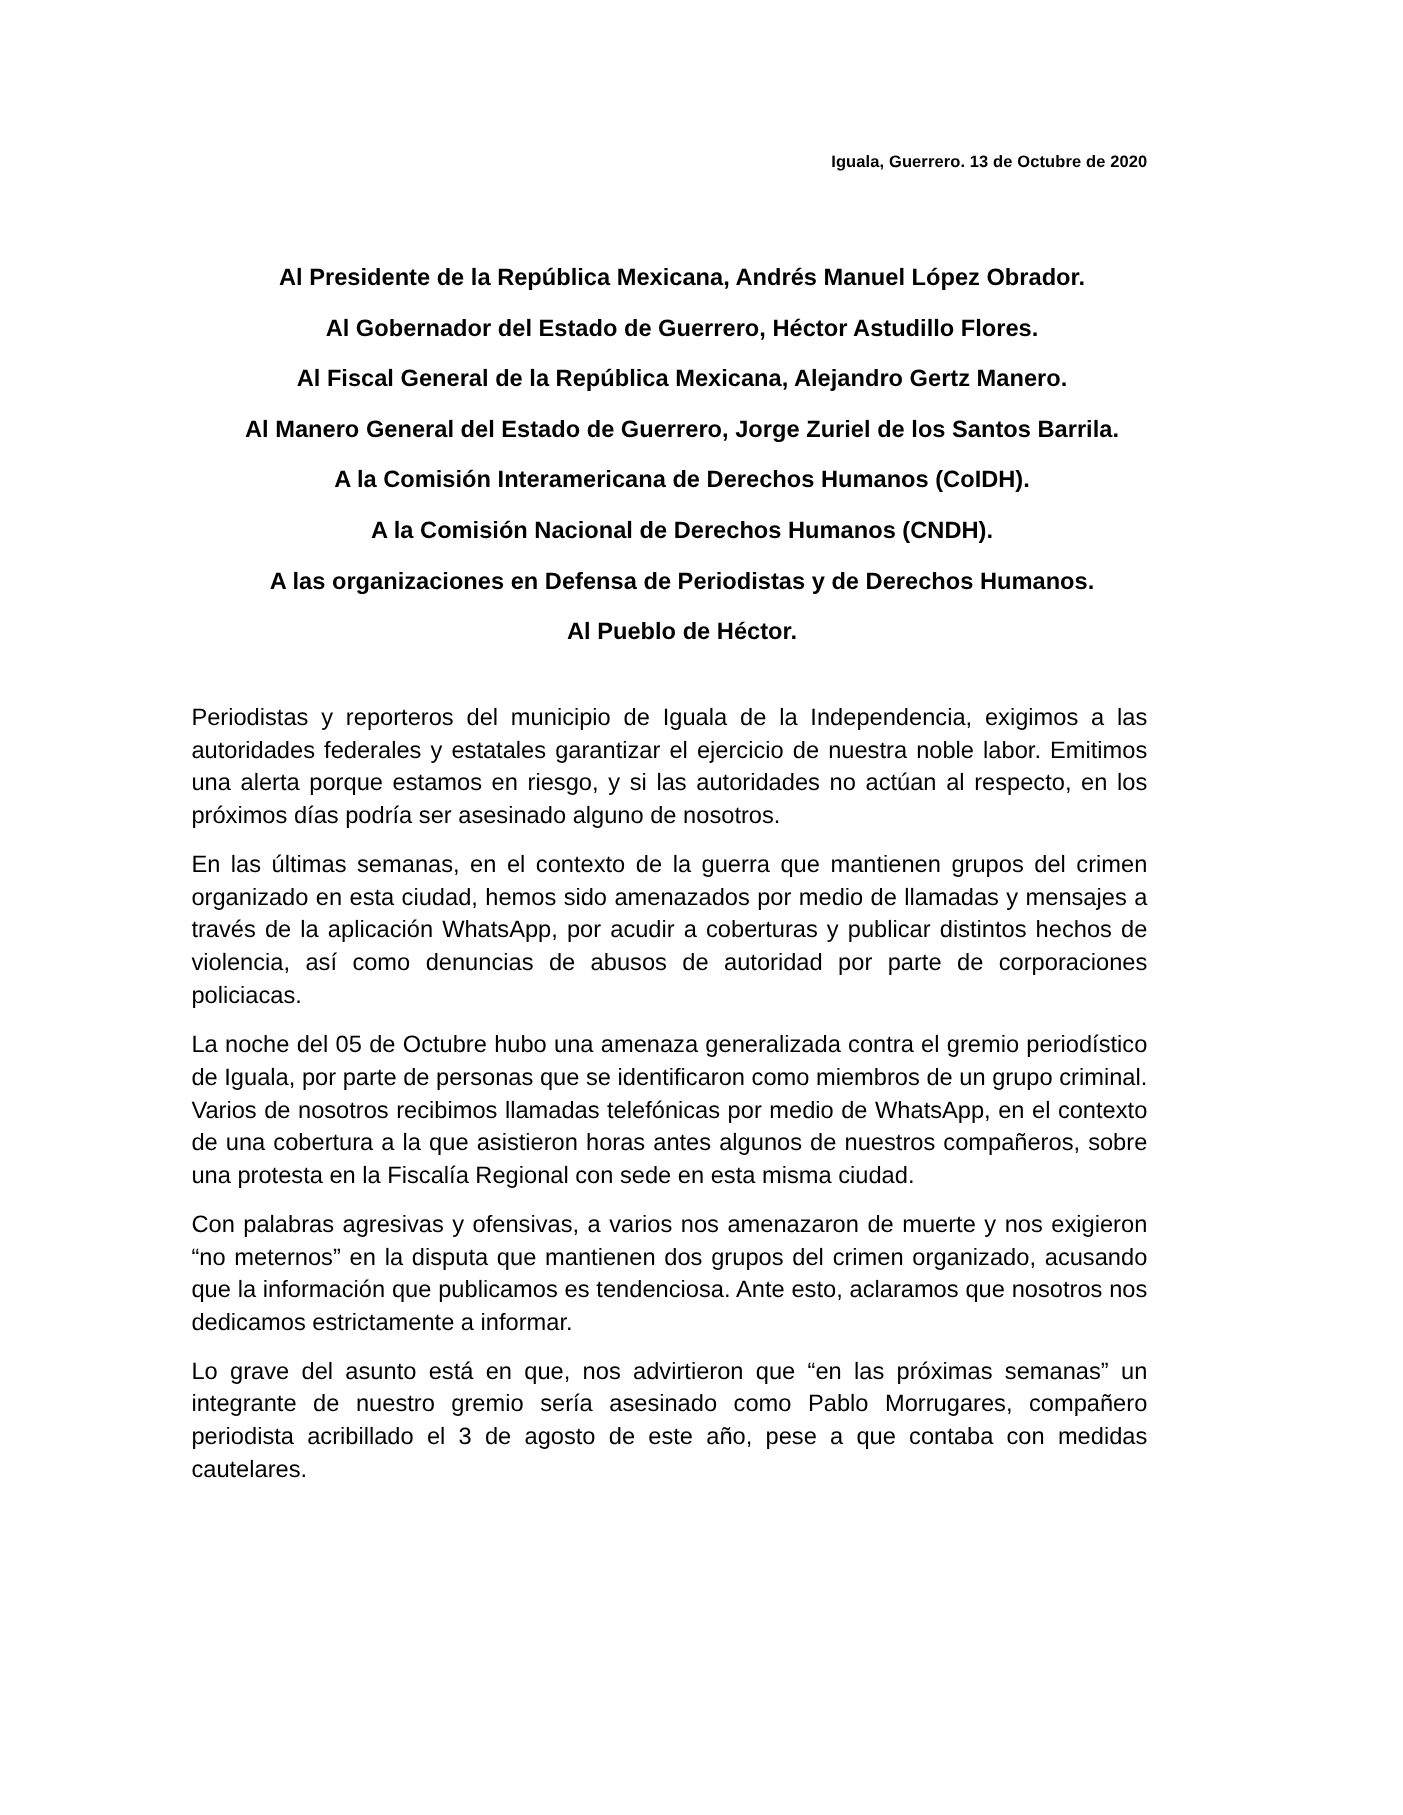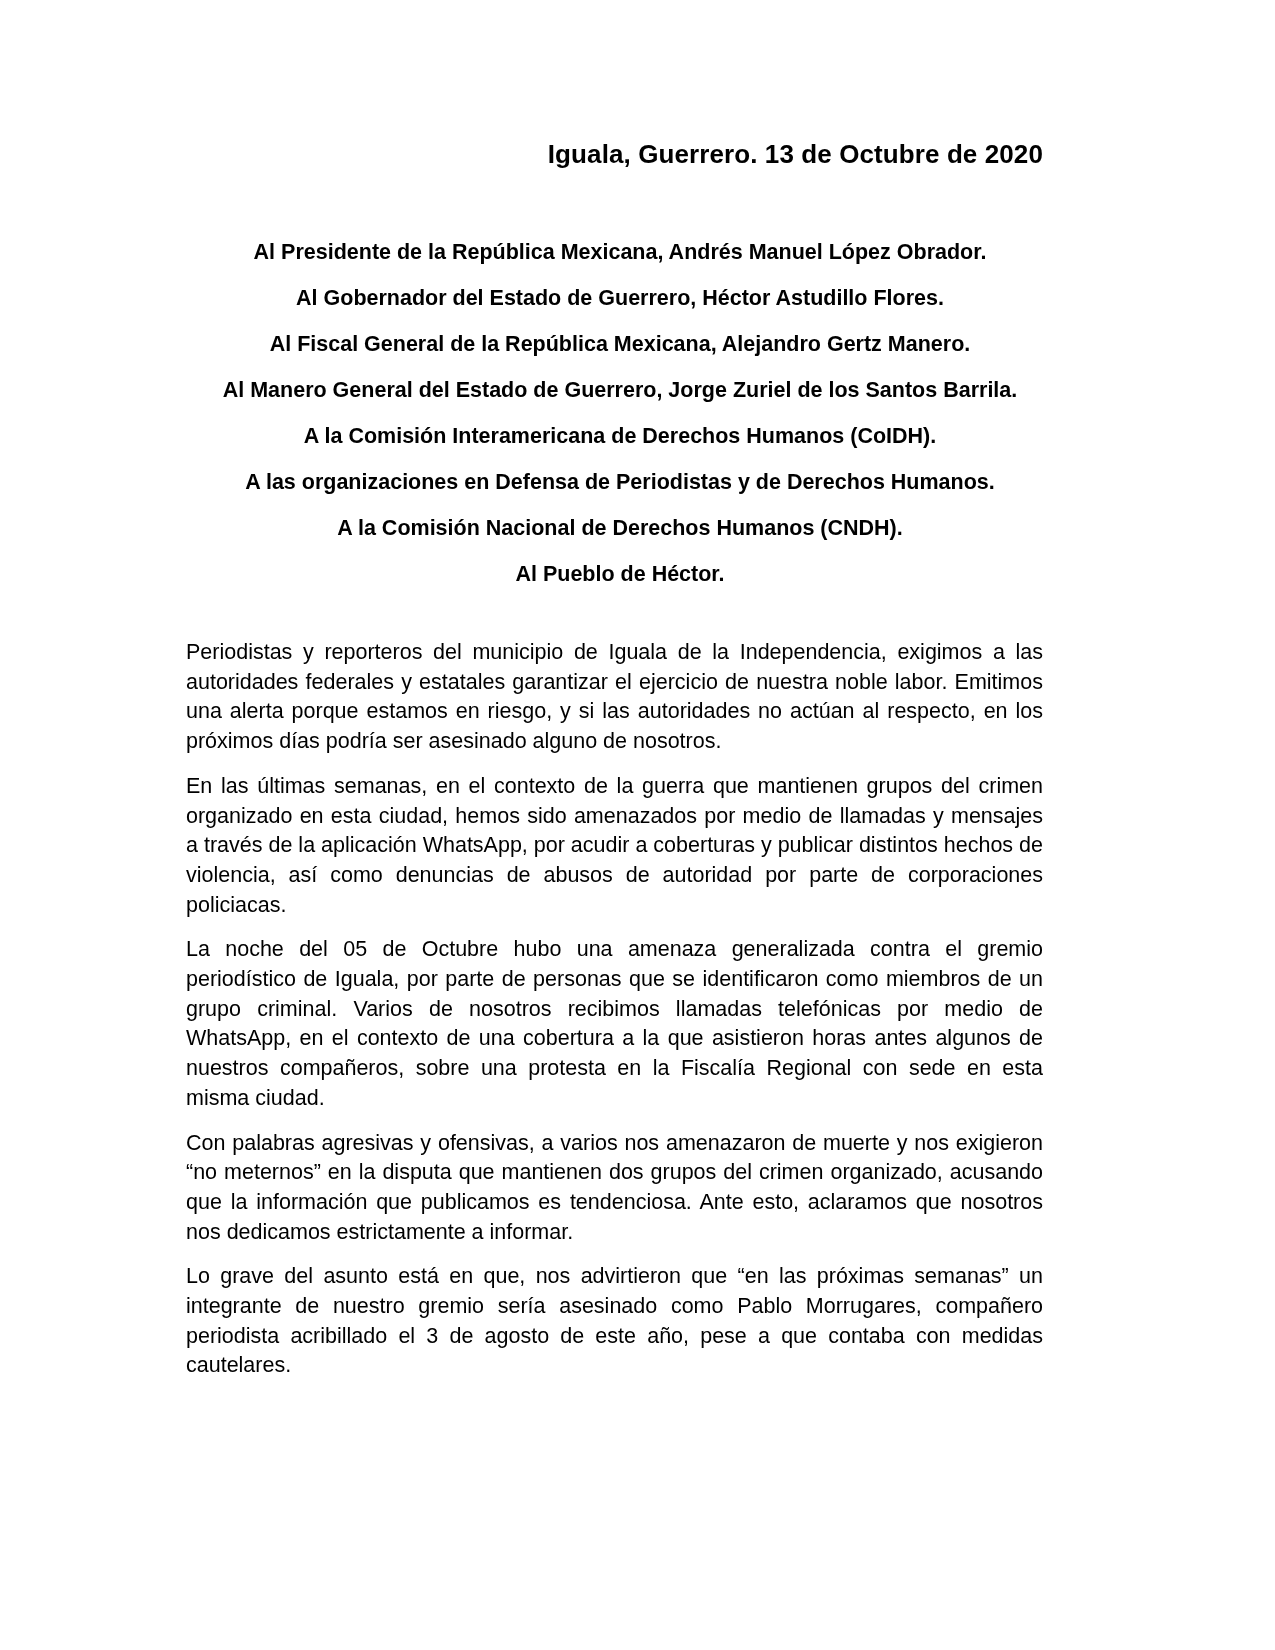--- a/index.html
+++ b/index.html
@@ -3,48 +3,48 @@
 <meta charset="utf-8">
 <style>
   html, body { margin: 0; padding: 0; background: #ffffff; }
   body {
     width: 1275px; height: 1650px; position: relative; overflow: hidden;
     font-family: "Liberation Sans", sans-serif; color: #000;
   }
   .page { position: absolute; left: 170px; top: 0; width: 873px; }
   .date {
     position: absolute; top: 139px; right: 0; width: 873px;
-    text-align: right; font-weight: bold; font-size: 26px; letter-spacing: 0.1px;
+    text-align: right; font-weight: bold; font-size: 15px; letter-spacing: 0.1px;
   }
   .recipients { position: absolute; top: 229px; left: 0; width: 900px; }
   .recipient {
     font-weight: bold; font-size: 21.5px; line-height: 46px; height: 46px;
     white-space: nowrap;
     text-align: center;
   }
   .body { position: absolute; top: 638px; left: 0; width: 873px; }
   .para {
     font-size: 21.5px; line-height: 29.7px; text-align: justify;
-    margin: 0 0 15px 16px;
+    margin: 0 0 15px 4px;
   }
 </style>
 </head>
 <body>
 
 <div class="page">
   <div class="date">Iguala, Guerrero. 13 de Octubre de 2020</div>
 
   <div class="recipients">
     <div class="recipient">Al Presidente de la República Mexicana, Andrés Manuel López Obrador.</div>
     <div class="recipient">Al Gobernador del Estado de Guerrero, Héctor Astudillo Flores.</div>
     <div class="recipient">Al Fiscal General de la República Mexicana, Alejandro Gertz Manero.</div>
     <div class="recipient">Al Manero General del Estado de Guerrero, Jorge Zuriel de los Santos Barrila.</div>
     <div class="recipient">A la Comisión Interamericana de Derechos Humanos (CoIDH).</div>
+    <div class="recipient">A la Comisión Nacional de Derechos Humanos (CNDH).</div>
     <div class="recipient">A las organizaciones en Defensa de Periodistas y de Derechos Humanos.</div>
-    <div class="recipient">A la Comisión Nacional de Derechos Humanos (CNDH).</div>
     <div class="recipient">Al Pueblo de Héctor.</div>
   </div>
 
   <div class="body">
     <p class="para">Periodistas y reporteros del municipio de Iguala de la Independencia, exigimos a las autoridades federales y estatales garantizar el ejercicio de nuestra noble labor. Emitimos una alerta porque estamos en riesgo, y si las autoridades no actúan al respecto, en los próximos días podría ser asesinado alguno de nosotros.</p>
     <p class="para">En las últimas semanas, en el contexto de la guerra que mantienen grupos del crimen organizado en esta ciudad, hemos sido amenazados por medio de llamadas y mensajes a través de la aplicación WhatsApp, por acudir a coberturas y publicar distintos hechos de violencia, así como denuncias de abusos de autoridad por parte de corporaciones policiacas.</p>
     <p class="para">La noche del 05 de Octubre hubo una amenaza generalizada contra el gremio periodístico de Iguala, por parte de personas que se identificaron como miembros de un grupo criminal. Varios de nosotros recibimos llamadas telefónicas por medio de WhatsApp, en el contexto de una cobertura a la que asistieron horas antes algunos de nuestros compañeros, sobre una protesta en la Fiscalía Regional con sede en esta misma ciudad.</p>
     <p class="para">Con palabras agresivas y ofensivas, a varios nos amenazaron de muerte y nos exigieron “no meternos” en la disputa que mantienen dos grupos del crimen organizado, acusando que la información que publicamos es tendenciosa. Ante esto, aclaramos que nosotros nos dedicamos estrictamente a informar.</p>
     <p class="para">Lo grave del asunto está en que, nos advirtieron que “en las próximas semanas” un integrante de nuestro gremio sería asesinado como Pablo Morrugares, compañero periodista acribillado el 3 de agosto de este año, pese a que contaba con medidas cautelares.</p>
   </div>

